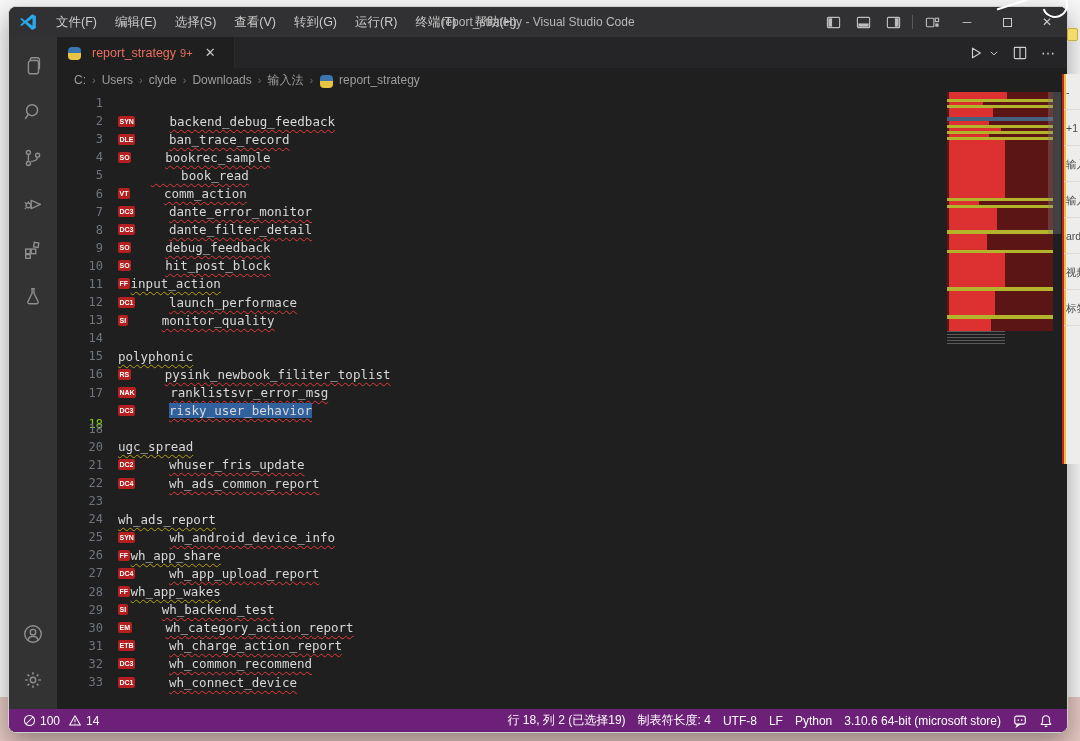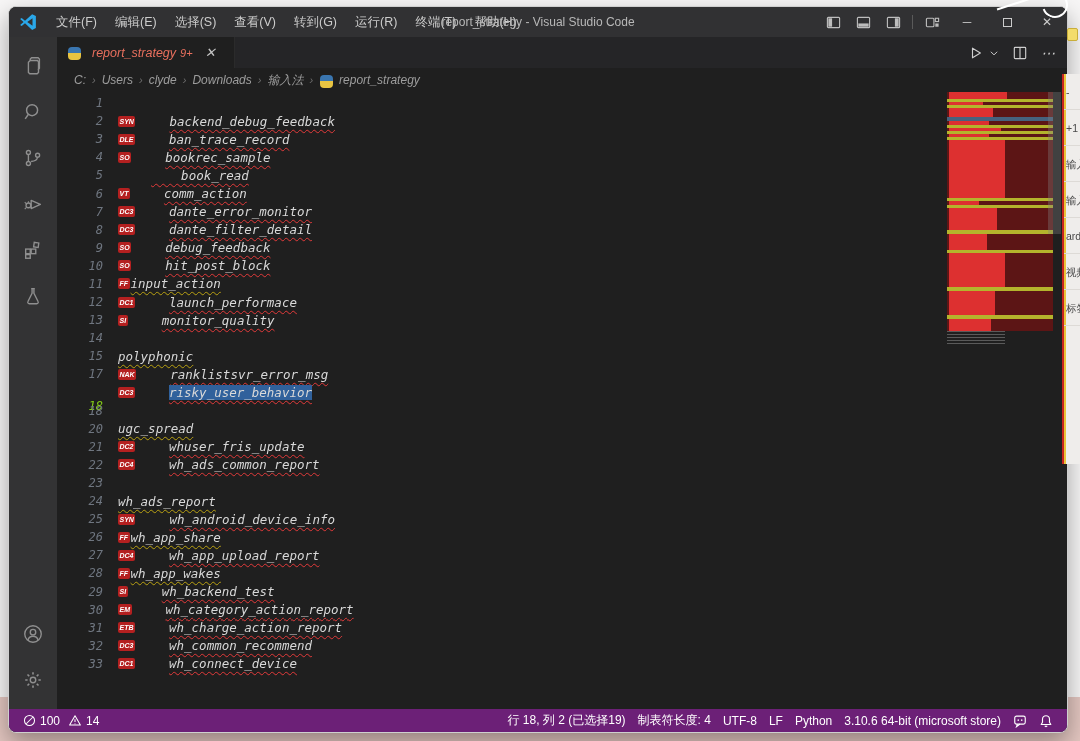--- a/index.html
+++ b/index.html
@@ -19,21 +19,21 @@
   #window-title { position:absolute; left:50%; transform:translateX(-50%);
     color:#b8b8b8; font-size:12px; white-space:nowrap; }
   #titlebar-right { margin-left:auto; display:flex; align-items:center; height:100%; }
   .layout-ico { width:30px; height:100%; display:flex; align-items:center; justify-content:center; }
   .tb-sep { width:1px; height:14px; background:#5a5a5a; margin:0 4px; }
   .win-btn { width:40px; height:100%; display:flex; align-items:center; justify-content:center;
     color:#cccccc; font-size:12px; }
   .max-glyph { width:9px; height:9px; border:1px solid #cccccc; display:inline-block; }
 
   
-  #body-row { flex:1 1 auto; display:flex; min-height:0;font-style:italic; }
+  #body-row { flex:1 1 auto; display:flex; min-height:0; }
   #activity-bar { width:48px; background:#333334; display:flex; flex-direction:column;
     align-items:center; padding-top:6px; flex:0 0 auto; }
   .act-ico { width:48px; height:46px; display:flex; align-items:center; justify-content:center; }
   .act-ico svg { stroke:#8f8f8f; fill:none; stroke-width:1.4; }
   #activity-bottom { margin-top:auto; padding-bottom:6px; display:flex; flex-direction:column; align-items:center; }
 
   #editor-col { flex:1 1 auto; display:flex; flex-direction:column; min-width:0; background:#1f1f1f; }
 
   
   #tabbar { height:31px; background:#252527; display:flex; align-items:stretch; flex:0 0 auto; }
@@ -280,20 +280,21 @@
             <div class="row"><span class="ln">6</span><span class="lc"><span class="ctrl">VT</span><span class="txt error">comm_action</span></span></div>
             <div class="row"><span class="ln">7</span><span class="lc"><span class="ctrl">DC3</span><span class="txt error">dante_error_monitor</span></span></div>
             <div class="row"><span class="ln">8</span><span class="lc"><span class="ctrl">DC3</span><span class="txt error">dante_filter_detail</span></span></div>
             <div class="row"><span class="ln">9</span><span class="lc"><span class="ctrl">SO</span><span class="txt error">debug_feedback</span></span></div>
             <div class="row"><span class="ln">10</span><span class="lc"><span class="ctrl">SO</span><span class="txt error">hit_post_block</span></span></div>
             <div class="row"><span class="ln">11</span><span class="lc"><span class="ctrl">FF</span><span class="txt warning">input_action</span></span></div>
             <div class="row"><span class="ln">12</span><span class="lc"><span class="ctrl">DC1</span><span class="txt error">launch_performace</span></span></div>
             <div class="row"><span class="ln">13</span><span class="lc"><span class="ctrl">SI</span><span class="txt error">monitor_quality</span></span></div>
             <div class="row"><span class="ln">14</span><span class="lc"></span></div>
             <div class="row"><span class="ln">15</span><span class="lc"><span class="txt warning">polyphonic</span></span></div>
+            <div class="row"><span class="ln">16</span><span class="lc"><span class="ctrl">RS</span><span class="txt error">pysink_newbook_filiter_toplist</span></span></div>
             <div class="row"><span class="ln">17</span><span class="lc"><span class="ctrl">NAK</span><span class="txt error">ranklistsvr_error_msg</span></span></div>
             <div class="row"><span class="ln active">18</span><span class="lc"><span class="ctrl">DC3</span><span class="txt error selected">risky_user_behavior</span></span></div>
             <div class="row"><span class="ln">18</span><span class="lc"></span></div>
             <div class="row"><span class="ln">20</span><span class="lc"><span class="txt warning">ugc_spread</span></span></div>
             <div class="row"><span class="ln">21</span><span class="lc"><span class="ctrl">DC2</span><span class="txt error">whuser_fris_update</span></span></div>
             <div class="row"><span class="ln">22</span><span class="lc"><span class="ctrl">DC4</span><span class="txt error">wh_ads_common_report</span></span></div>
             <div class="row"><span class="ln">23</span><span class="lc"></span></div>
             <div class="row"><span class="ln">24</span><span class="lc"><span class="txt warning">wh_ads_report</span></span></div>
             <div class="row"><span class="ln">25</span><span class="lc"><span class="ctrl">SYN</span><span class="txt error">wh_android_device_info</span></span></div>
             <div class="row"><span class="ln">26</span><span class="lc"><span class="ctrl">FF</span><span class="txt warning">wh_app_share</span></span></div>

